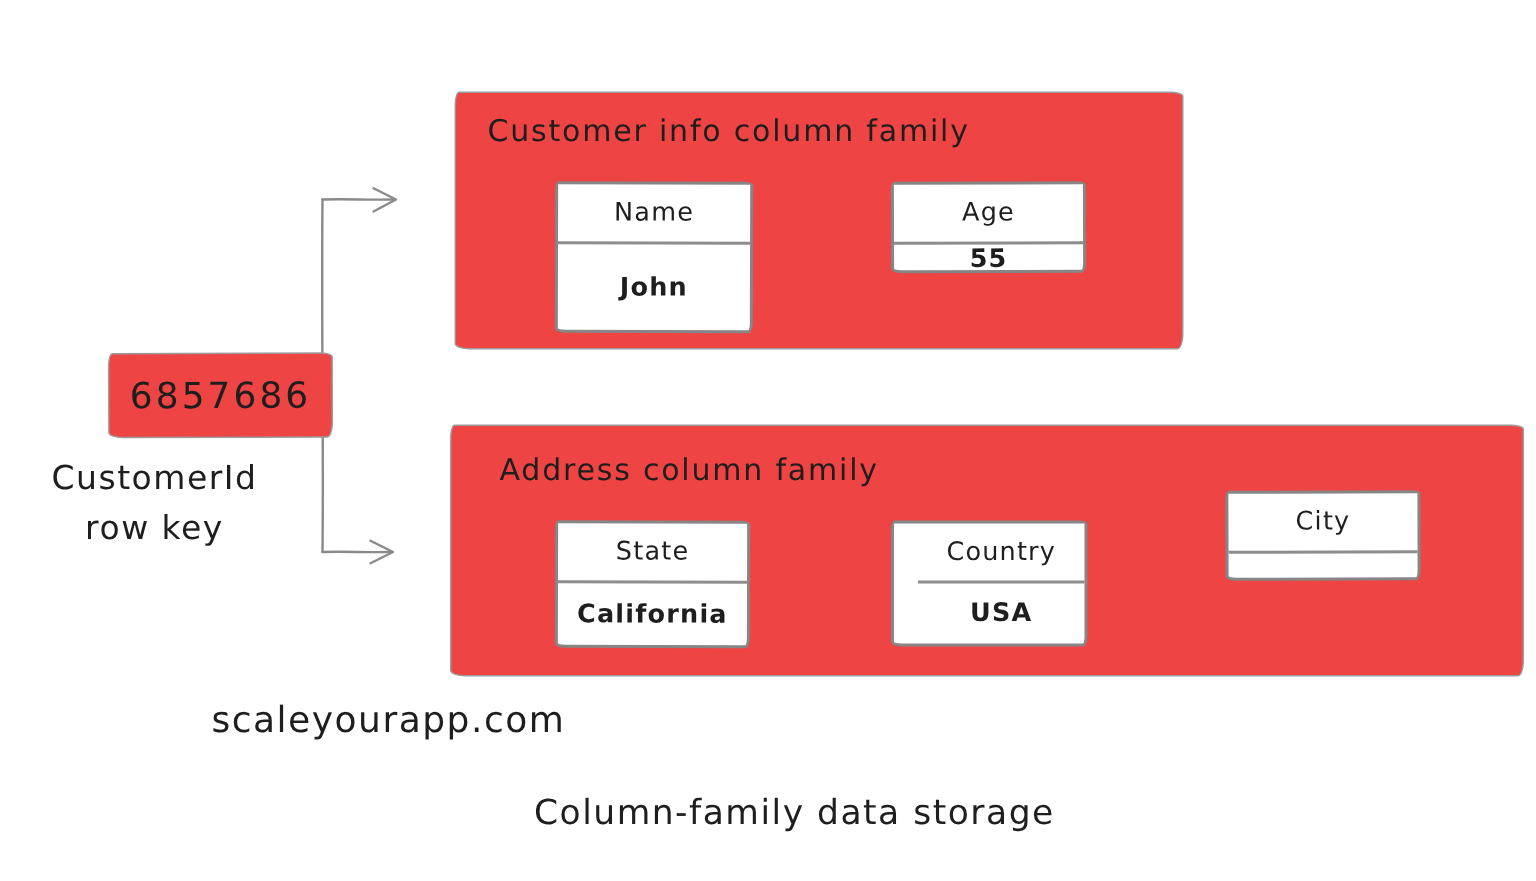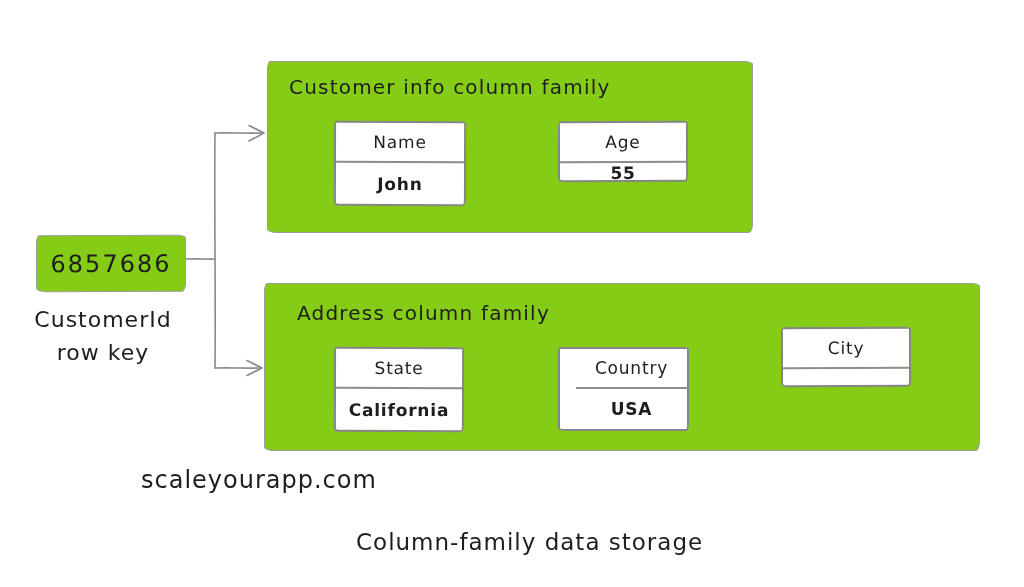--- a/index.html
+++ b/index.html
@@ -25,23 +25,24 @@
     stroke: #8a8a8a;
     stroke-width: 1.6;
     fill: none;
     stroke-linecap: round;
     stroke-linejoin: round;
   }
 
   
   .sketch-box {
     position: absolute;
-    background: #84cc16;
+    background: #ef4444;
     border: 1.4px solid #9b9b9b;
     border-radius: 3px 9px 4px 10px / 9px 3px 10px 4px;
+    margin-left: 36px;
   }
 
   .rowkey-box {
     left: 36px; top: 235px;
     width: 150px; height: 57px;
     display: flex;
     align-items: center;
     justify-content: center;
     font-size: 24px;
     letter-spacing: 2px;
@@ -91,21 +92,21 @@
   .card .val {
     flex: 1 1 auto;
     display: flex;
     align-items: center;
     justify-content: center;
     font-size: 17px;
     letter-spacing: 0.8px;
     font-weight: bold;
   }
 
-  .card.name    { left: 66px;  top: 59px; width: 132px; height: 85px; transform: rotate(0.15deg); }
+  .card.name    { left: 66px;  top: 59px; width: 132px; height: 101px; transform: rotate(0.15deg); }
   .card.age     { left: 290px; top: 59px; width: 130px; height: 61px; transform: rotate(-0.15deg); }
   .card.state   { left: 69px;  top: 63px; width: 130px; height: 85px; transform: rotate(0.15deg); }
   .card.country { left: 293px; top: 63px; width: 131px; height: 84px; padding-left: 16px; }
   .card.city    { left: 516px; top: 43px; width: 130px; height: 60px; transform: rotate(-0.15deg); }
 
   .watermark {
     position: absolute;
     left: 110px; top: 466px;
     font-size: 24px;
     letter-spacing: 1px;

